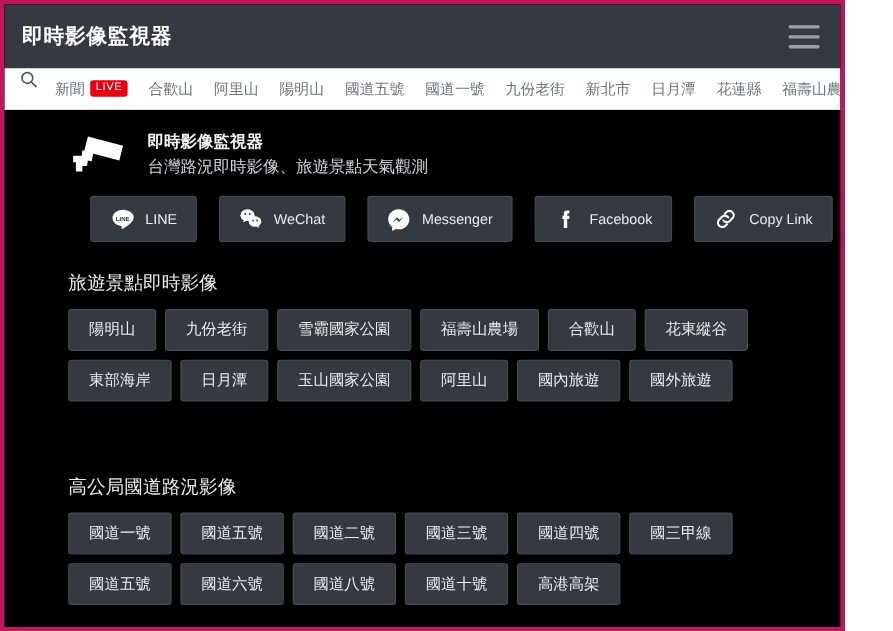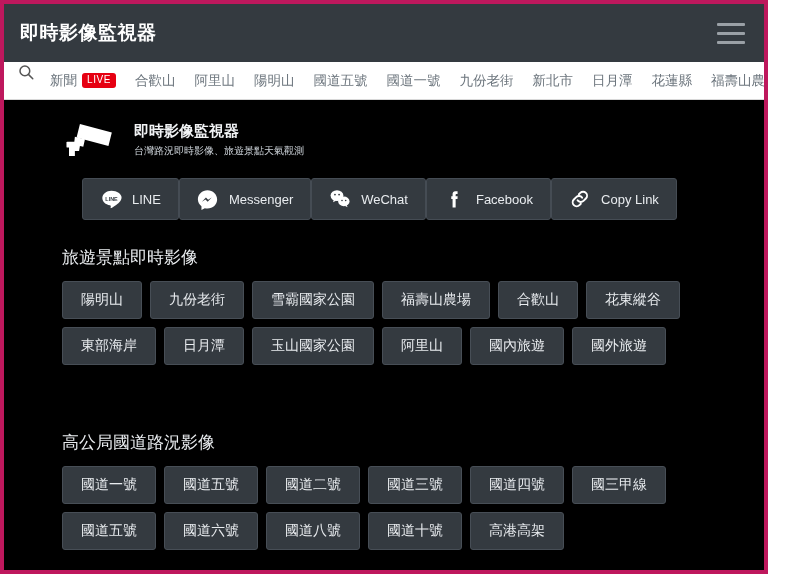--- a/index.html
+++ b/index.html
@@ -135,27 +135,27 @@
     justify-content: center;
   }
   #brand-text { display: flex; flex-direction: column; gap: 3px; }
   #brand-title {
     color: #f1f3f5;
     font-size: 15px;
     font-weight: bold;
   }
   #brand-sub {
     color: #ced4da;
-    font-size: 10px;
+    font-size: 15px;
   }
 
   
   #share-row {
     display: flex;
-    gap: 0;
+    gap: 20px;
     margin-bottom: 26px;
     padding-left: 20px;
   }
   .share-btn {
     background: #343a40;
     border: 1px solid #454c54;
     border-radius: 3px;
     height: 42px;
     display: flex;
     align-items: center;
@@ -267,42 +267,42 @@
               <path d="M12 2C6.2 2 1.5 5.8 1.5 10.4c0 4.1 3.7 7.6 8.7 8.3.3.1.8.2.9.5.1.3.1.7 0 1l-.1.9c0 .3-.2 1.1 1 .6 1.2-.5 6.5-3.8 8.9-6.5 1.6-1.8 2.6-3.5 2.6-5.8C23.5 5.8 18.3 2 12 2z" fill="#ffffff"></path>
               <text x="12" y="13.6" font-size="6.2" font-family="Liberation Sans, sans-serif" font-weight="bold" fill="#343a40" text-anchor="middle">LINE</text>
             </svg>
           </span>
           <span>LINE</span>
         </div>
 
 
         <div class="share-btn">
           <span class="si">
-            <svg width="21" height="21" viewBox="0 0 24 24">
-              <path d="M12 1.5C5.9 1.5 1 6.1 1 11.8c0 3.2 1.6 6.1 4.1 8v4.2l3.8-2.1c1 .3 2 .4 3.1.4 6.1 0 11-4.6 11-10.3S18.1 1.5 12 1.5z" fill="#ffffff"></path>
-              <path d="M5.6 14.6 10.2 9.7l2.5 2.5 4.1-2.5-4.6 4.9-2.5-2.5-4.1 2.5z" fill="#343a40"></path>
-            </svg>
-          </span>
-          <span>Messenger</span>
-        </div>
-
-        <div class="share-btn">
-          <span class="si">
             <svg width="22" height="22" viewBox="0 0 24 24" fill="#ffffff">
               <ellipse cx="8.7" cy="8.3" rx="7" ry="5.9"></ellipse>
               <path d="M5.3 12.5 4.4 15.6l3.3-1.8z"></path>
               <ellipse cx="16.2" cy="14.6" rx="6.2" ry="5.2"></ellipse>
               <path d="M19.3 18.2 20.2 21l-3.1-1.6z"></path>
               <circle cx="6.5" cy="7.2" r="1" fill="#343a40"></circle>
               <circle cx="11" cy="7.2" r="1" fill="#343a40"></circle>
               <circle cx="14.2" cy="13.6" r=".9" fill="#343a40"></circle>
               <circle cx="18.2" cy="13.6" r=".9" fill="#343a40"></circle>
             </svg>
           </span>
           <span>WeChat</span>
+        </div>
+
+        <div class="share-btn">
+          <span class="si">
+            <svg width="21" height="21" viewBox="0 0 24 24">
+              <path d="M12 1.5C5.9 1.5 1 6.1 1 11.8c0 3.2 1.6 6.1 4.1 8v4.2l3.8-2.1c1 .3 2 .4 3.1.4 6.1 0 11-4.6 11-10.3S18.1 1.5 12 1.5z" fill="#ffffff"></path>
+              <path d="M5.6 14.6 10.2 9.7l2.5 2.5 4.1-2.5-4.6 4.9-2.5-2.5-4.1 2.5z" fill="#343a40"></path>
+            </svg>
+          </span>
+          <span>Messenger</span>
         </div>
 
         <div class="share-btn">
           <span class="si">
             <svg width="21" height="21" viewBox="0 0 24 24" fill="#ffffff">
               <path d="M15.6 8.2h-2.3V6.7c0-.7.5-.9.8-.9h1.4V2.6l-2.4 0c-2.7 0-3.3 2-3.3 3.3v2.3H8.3v3.3h1.5V21h3.5v-9.5h2.1l.2-3.3z"></path>
             </svg>
           </span>
           <span>Facebook</span>
         </div>

